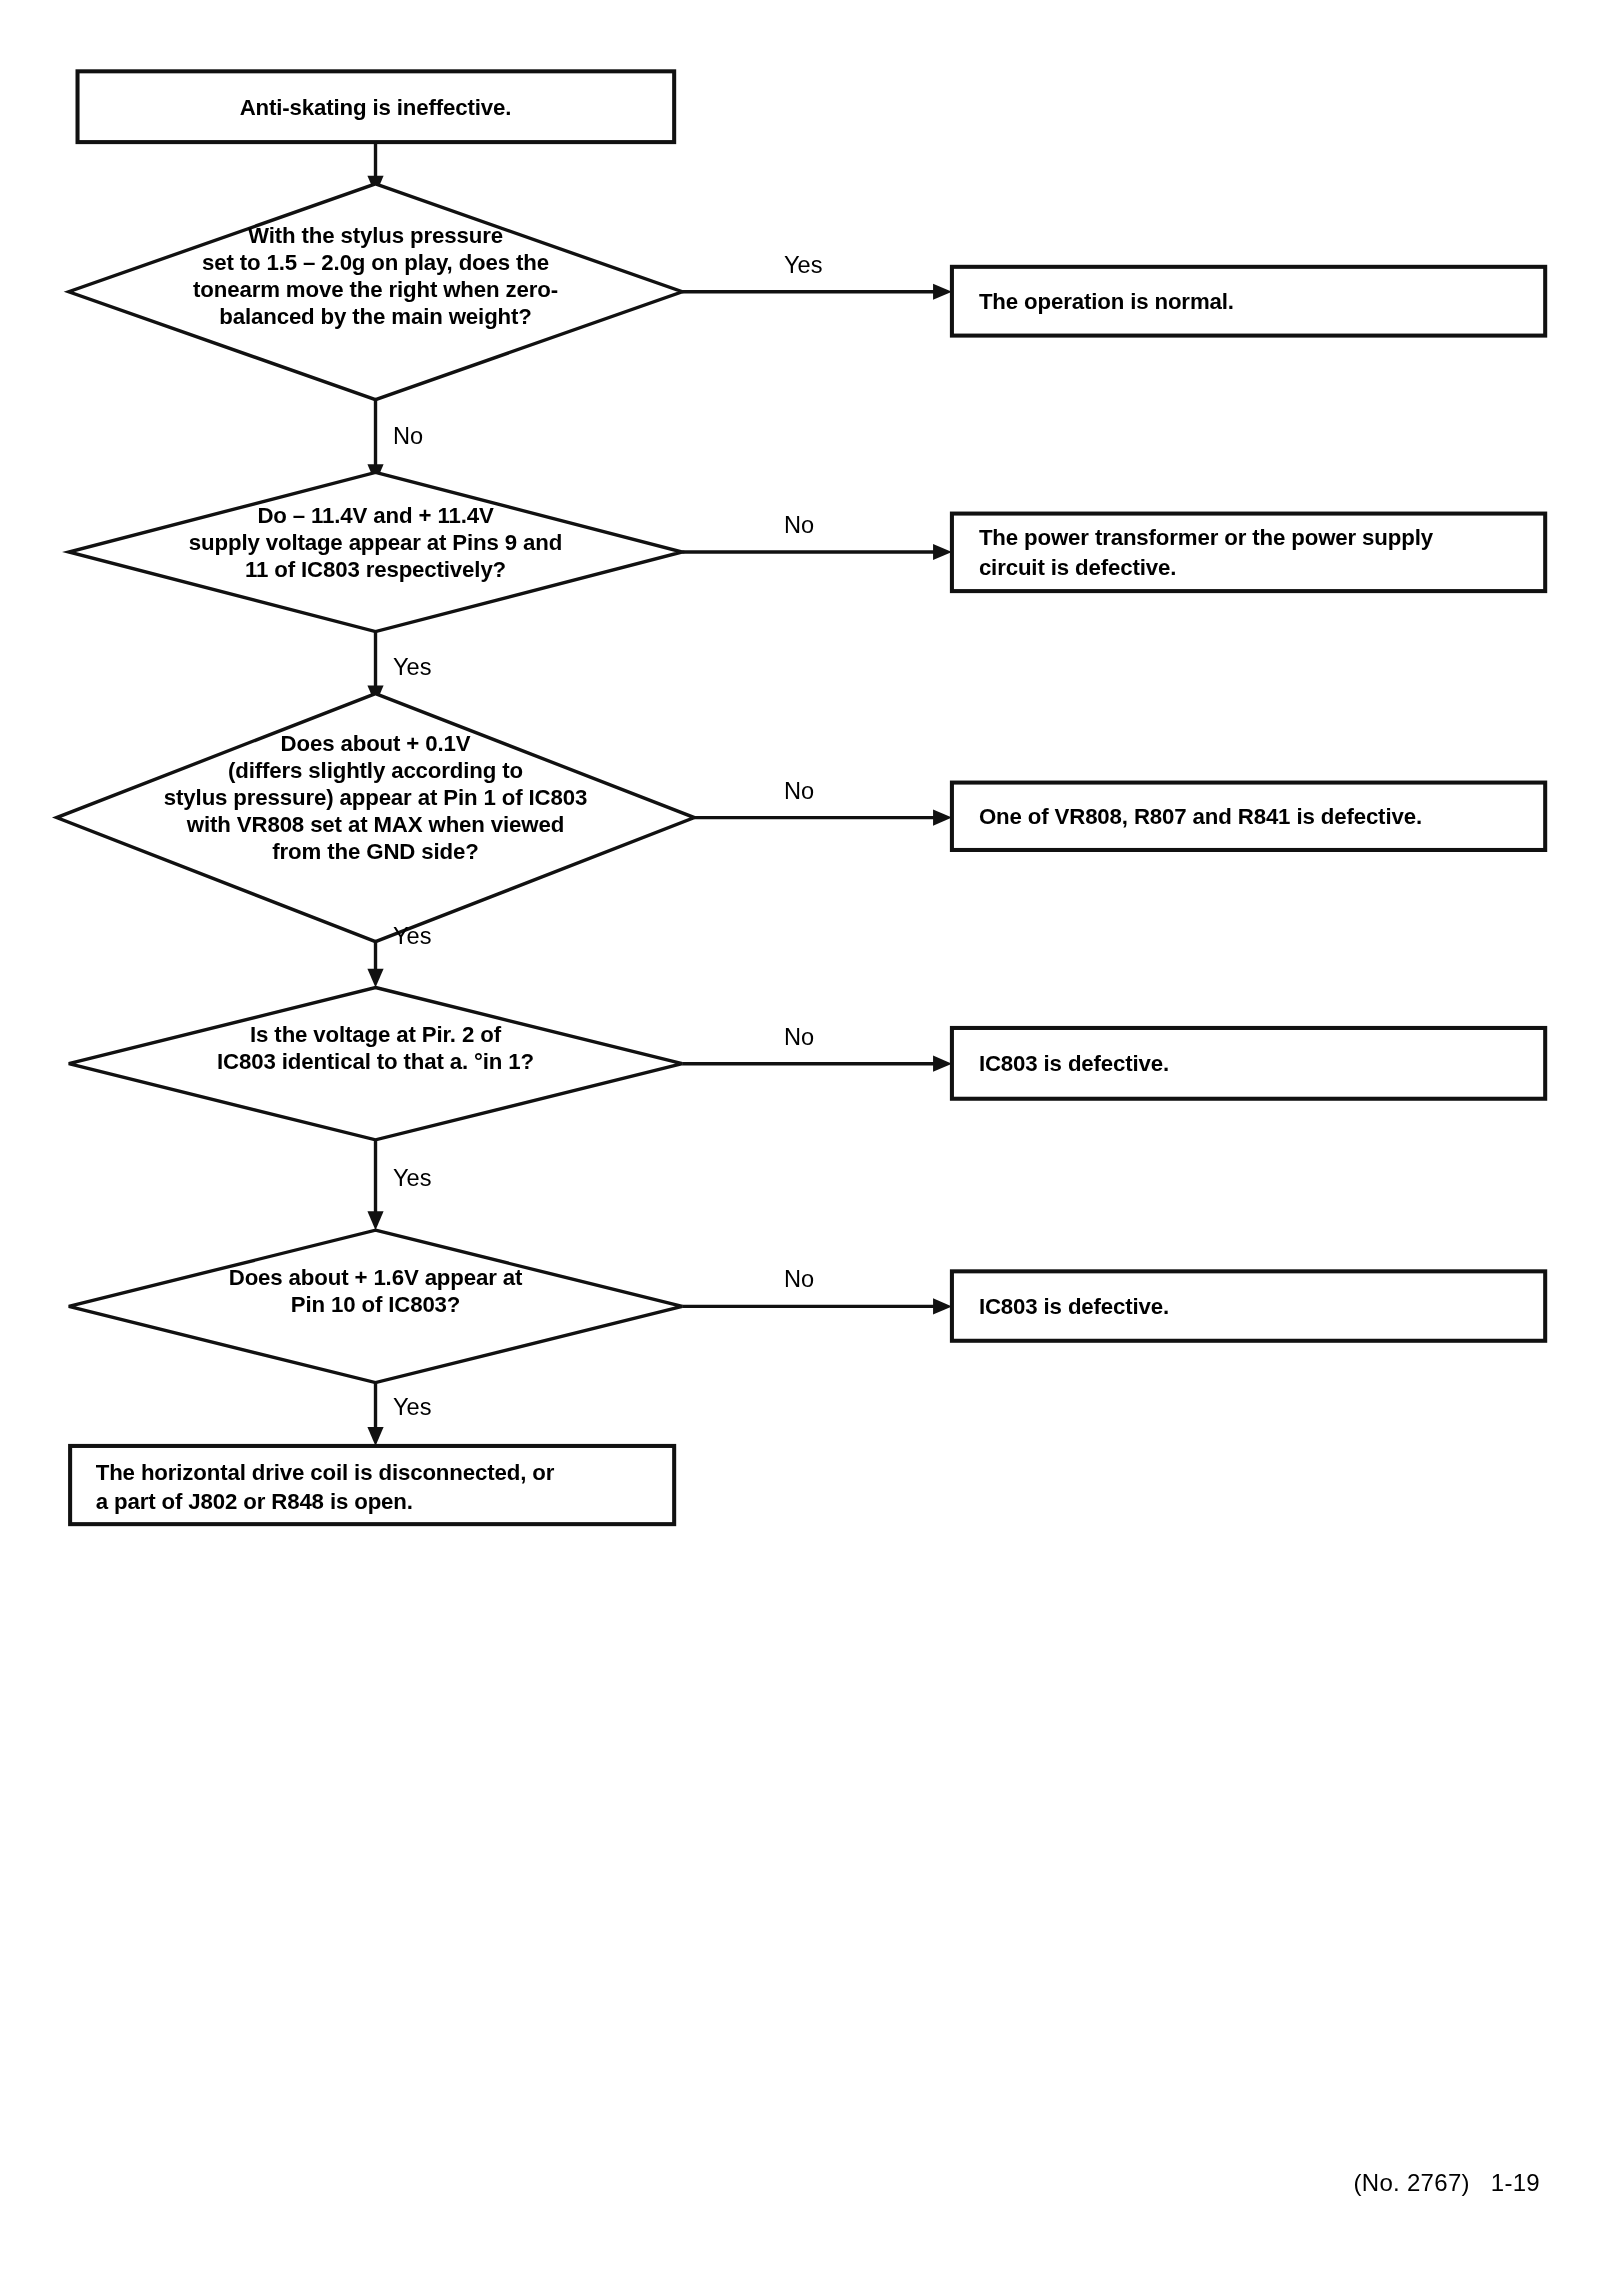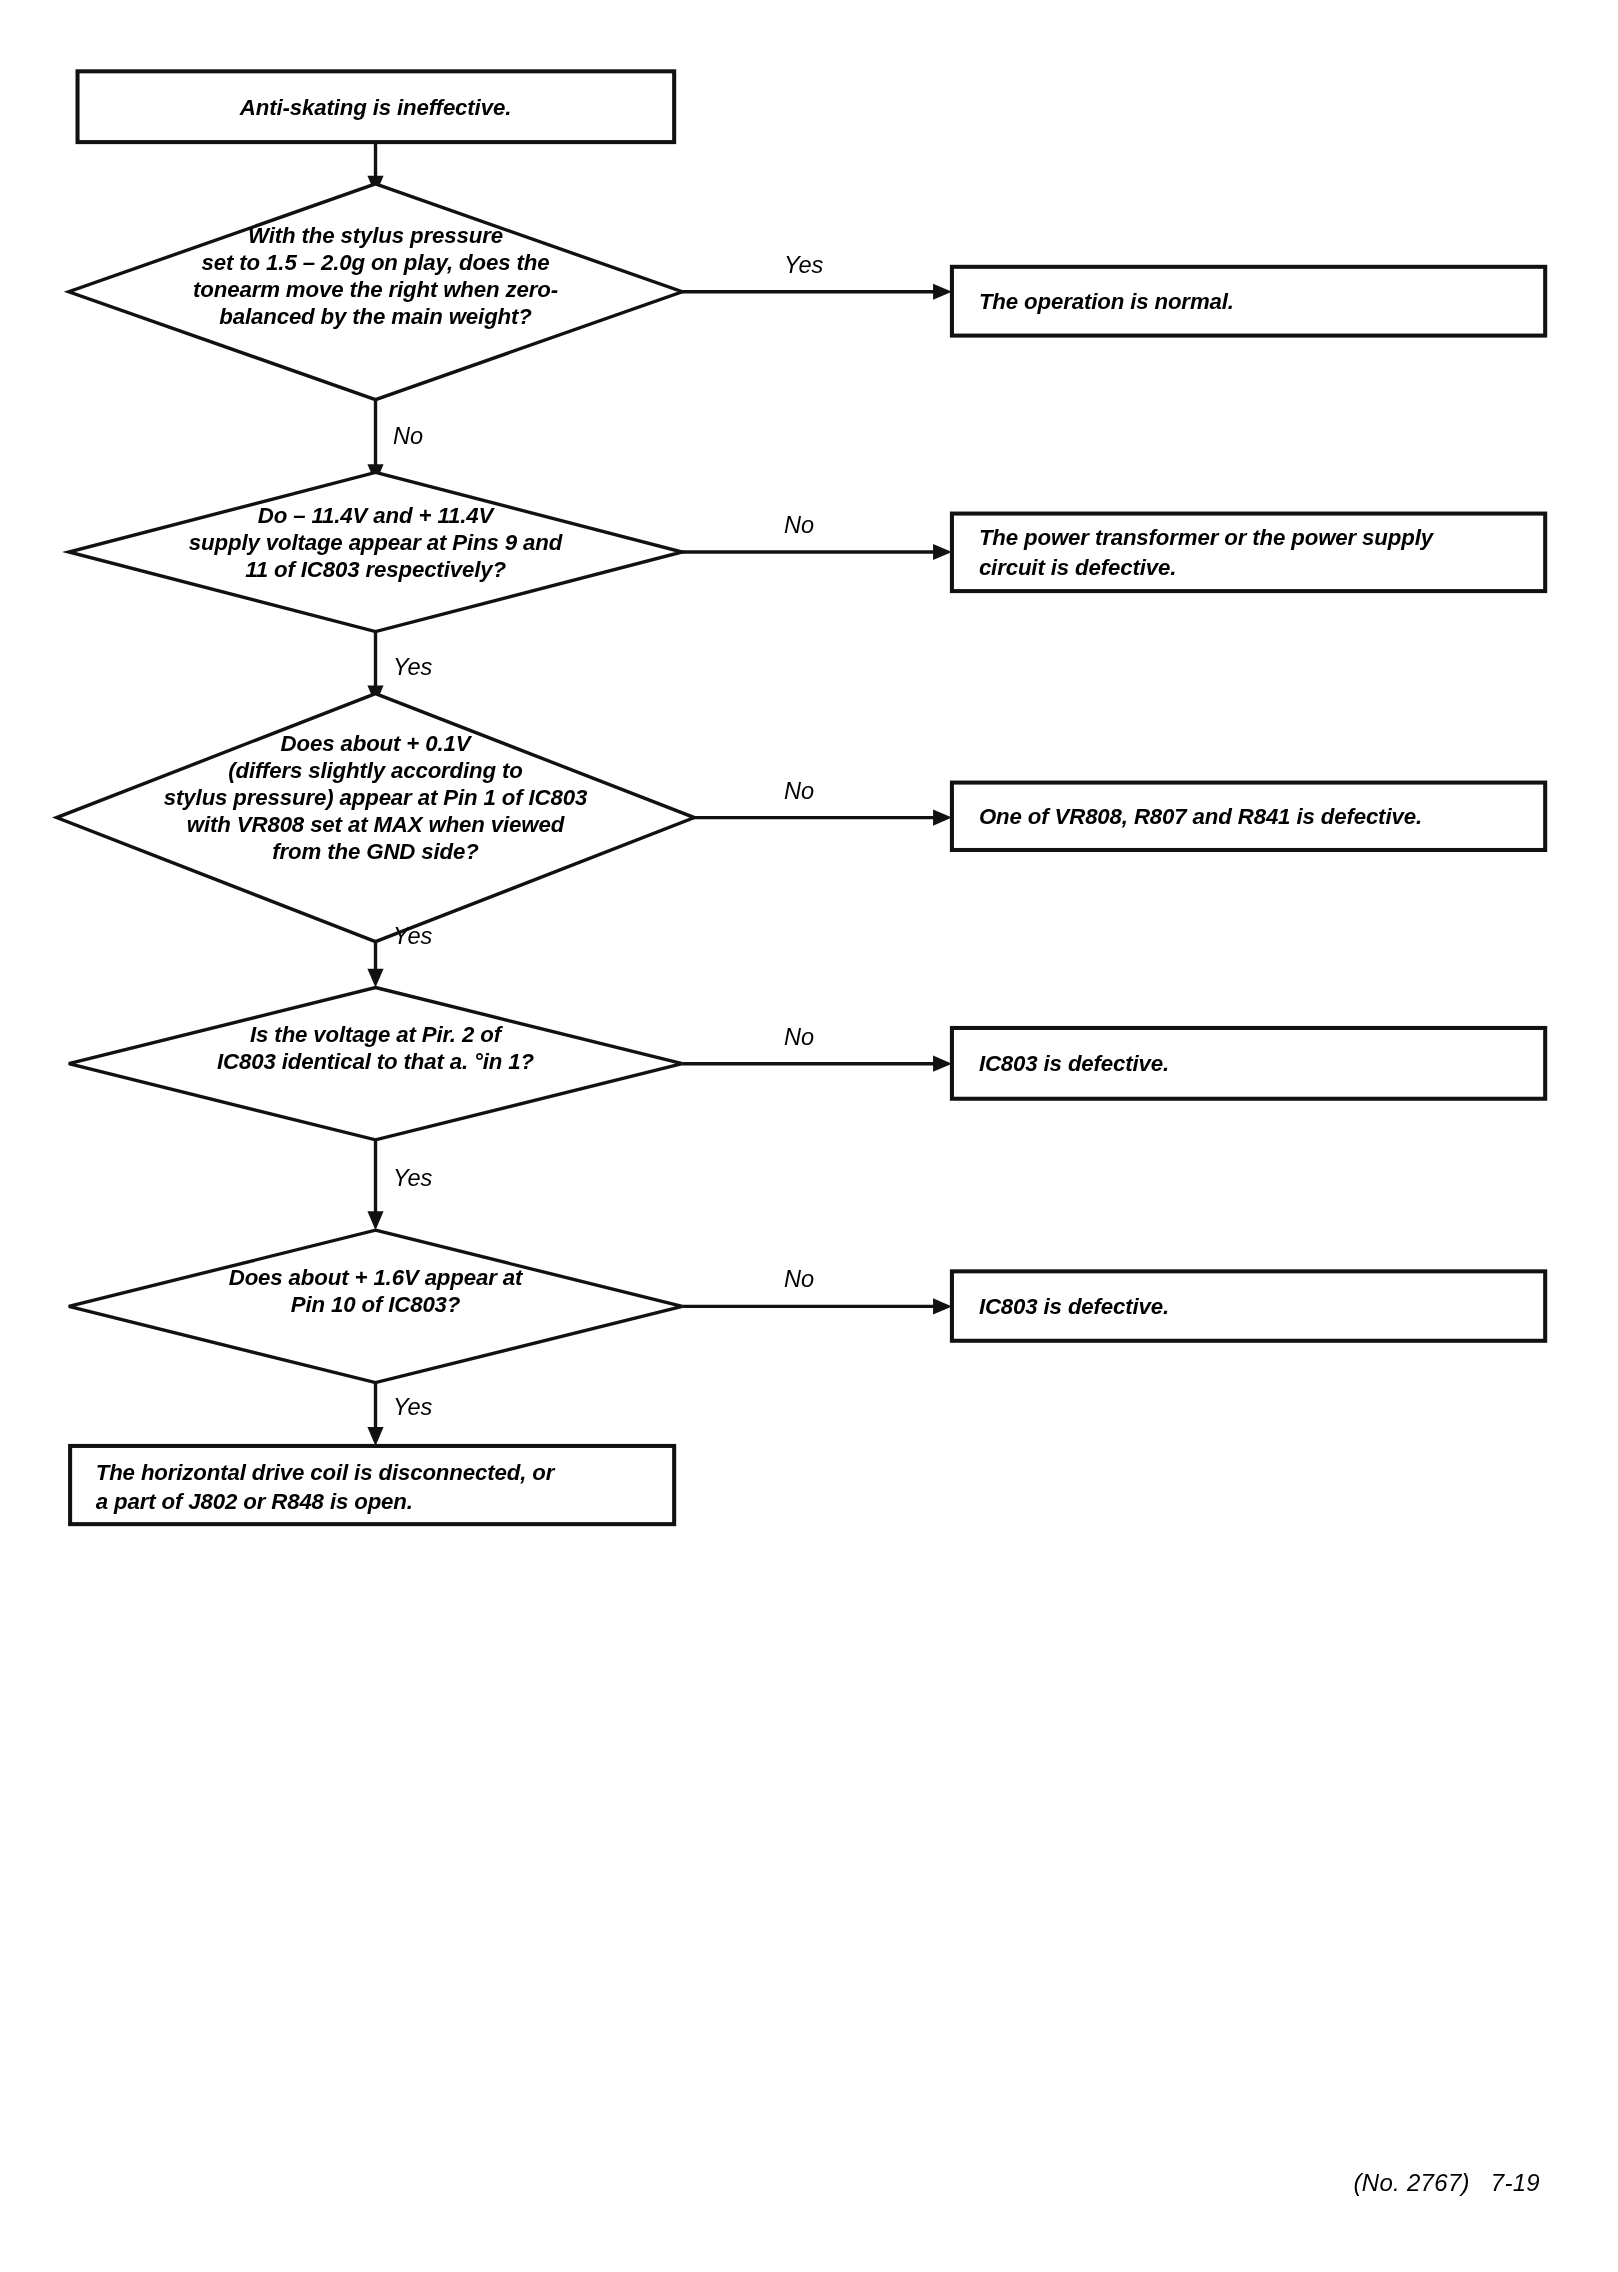--- a/index.html
+++ b/index.html
@@ -13,21 +13,20 @@
     height: 2273px;
     position: relative;
     font-family: "Liberation Sans", sans-serif;
     color: #000000;
     overflow: hidden;
   }
   #page {
     position: absolute;
     inset: 0;
     background: #ffffff;
-    font-style: italic;
   }
   #flow-svg {
     position: absolute;
     left: 0;
     top: 0;
     width: 1618px;
     height: 2273px;
     display: block;
   }
   .shape-outline {
@@ -213,16 +212,16 @@
     </g>
 
     <g>
       <rect class="box-outline" x="104" y="2144" width="896" height="116"></rect>
       <text class="node-text lefty" x="142" y="2194">The horizontal drive coil is disconnected, or</text>
       <text class="node-text lefty" x="142" y="2238">a part of J802 or R848 is open.</text>
     </g>
 
   </svg>
 
-  <div class="footer-text">(No. 2767)   7-19</div>
+  <div class="footer-text">(No. 2767)   1-19</div>
 
 </div>
 
 
 </body></html>

